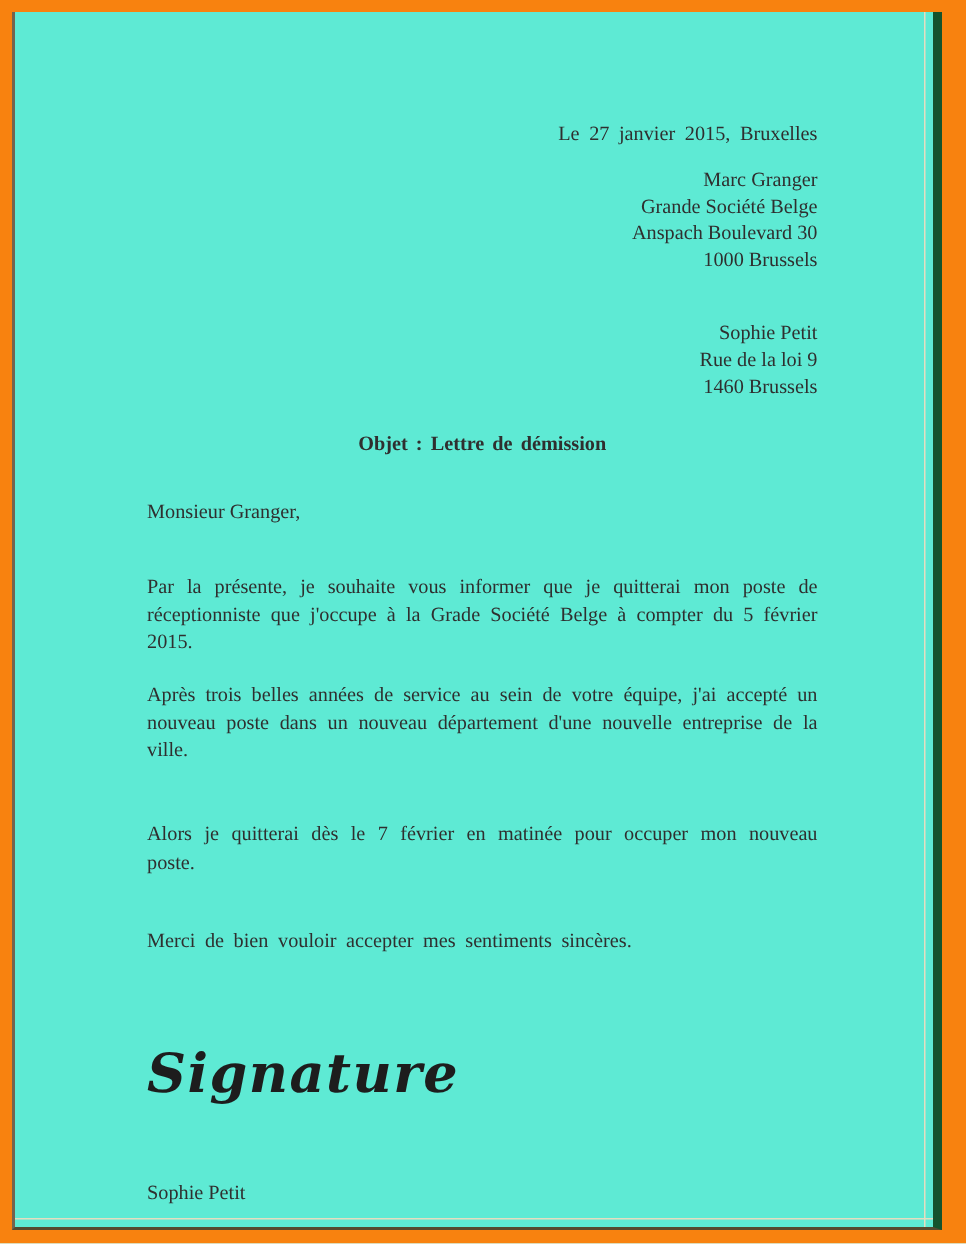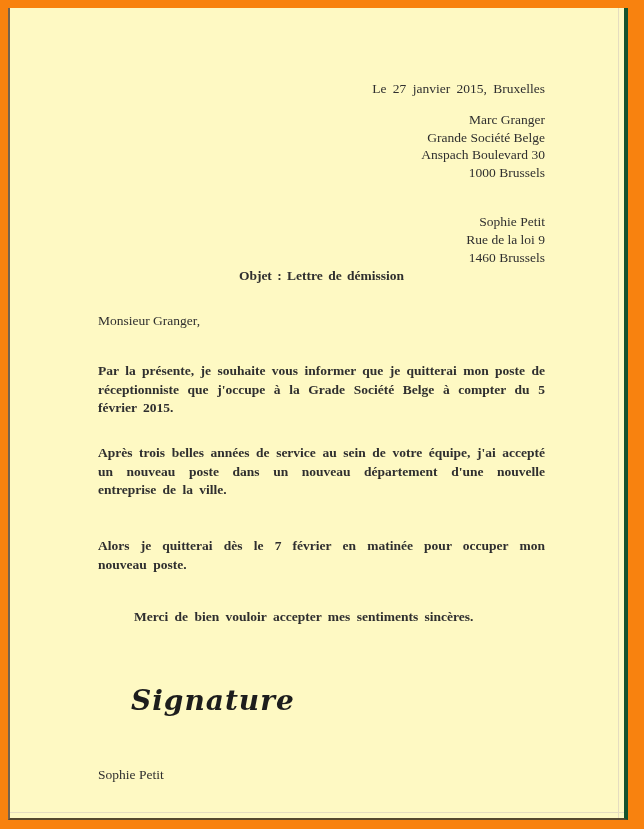--- a/index.html
+++ b/index.html
@@ -10,23 +10,23 @@
   }
   .frame {
     position: relative;
     width: 644px; height: 829px;
     background: #f8820f;
     overflow: hidden;
   }
   .page {
     position: absolute;
     top: 8px; left: 8px; right: 16px; bottom: 9px;
-    background: #fef9c3;
+    background: #5eead4;
     border-left: 2px solid #74634e;
-    border-right: 4px solid #14532d;
+    border-right: 6px solid #14532d;
     border-bottom: 2px solid #55492f;
   }
   .edge-line-bottom {
     position: absolute;
     left: 0; right: 0; bottom: 5px; height: 1px;
     background: #e5ddc0;
   }
   .edge-line-right {
     position: absolute;
     top: 0; bottom: 0; right: 5px; width: 1px;
@@ -47,47 +47,45 @@
   }
   .recipient-block {
     margin-top: 13px;
     text-align: right;
   }
   .sender-block {
     margin-top: 31px;
     text-align: right;
   }
   .subject-line {
-    margin-top: 0;
+    margin-top: 20px;
     text-align: center;
     font-weight: bold;
     word-spacing: 2px;
   }
   .salutation {
     margin-top: 28px;
   }
   .para {
     text-align: justify;
     word-spacing: 3px;
     line-height: 1.38;
-    font-weight: bold;
   }
   .para-1 { margin-top: 32px; }
-  .para-2 { margin-top: 26px; }
+  .para-2 { margin-top: 16px; }
   .para-3 { margin-top: 37px; }
-  .para-4 { margin-top: 34px; margin-left: 36px; }
+  .para-4 { margin-top: 34px; }
   .signature-script {
     margin-top: 56px;
     font-family: "DejaVu Serif", serif;
     font-style: italic;
     font-weight: bold;
-    font-size: 28px;
+    font-size: 36px;
     letter-spacing: 1px;
     color: #1d1d1d;
-    margin-left: 33px;
   }
   .signature-name {
     margin-top: 46px;
   }
 </style>
 </head>
 <body>
 
 <div class="frame">
   <div class="page">

